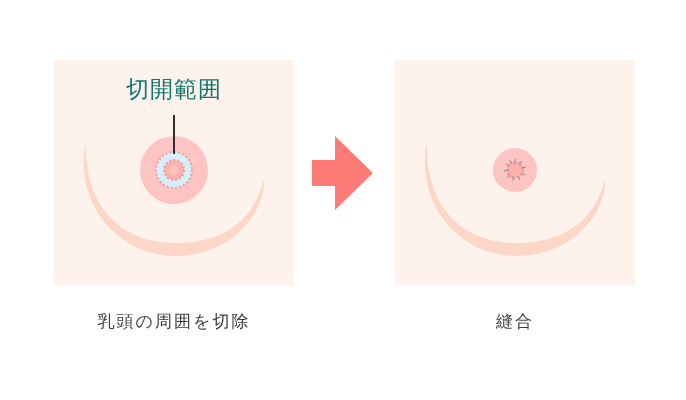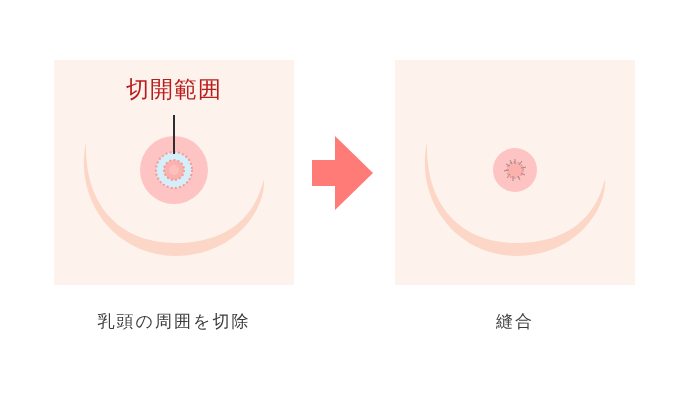--- a/index.html
+++ b/index.html
@@ -3,21 +3,21 @@
   <meta charset="utf-8">
   <style>
     html, body { margin: 0; padding: 0; background: #ffffff; }
     body { width: 686px; height: 400px; position: relative; overflow: hidden;
            font-family: "DejaVu Sans", "Liberation Sans", sans-serif; }
     .panel { position: absolute; top: 60px; width: 240px; height: 225px; background: #fdf2ec; }
     .panel svg { position: absolute; left: 0; top: 0; }
     #panel-before { left: 54px; }
     #panel-after { left: 395px; }
     .callout { position: absolute; left: 0; width: 240px; top: 14px; text-align: center;
-               font-size: 23px; color: #b91c1c; letter-spacing: 1px; }
+               font-size: 23px; color: #0f766e; letter-spacing: 1px; }
     .arrow { position: absolute; left: 312px; top: 136px; }
     .caption { position: absolute; top: 310px; font-size: 17px; color: #3c3c3c;
                text-align: center; letter-spacing: 2px; }
     #caption-before { left: 54px; width: 240px; }
     #caption-after { left: 395px; width: 240px; }
   </style>
 </head>
 <body>
 
 <div class="panel" id="panel-before">

